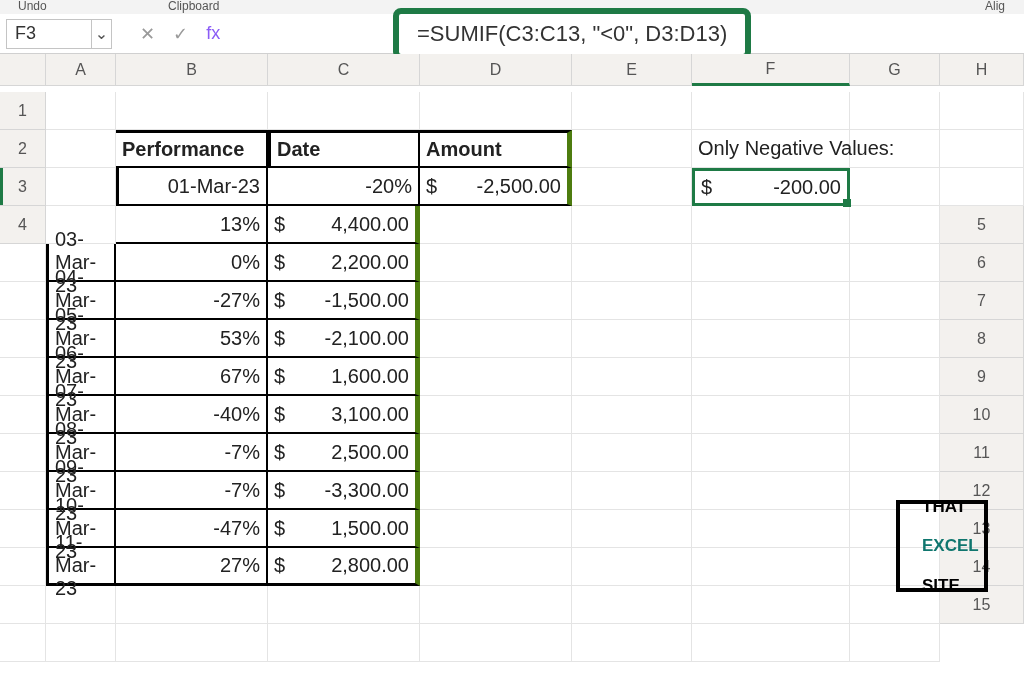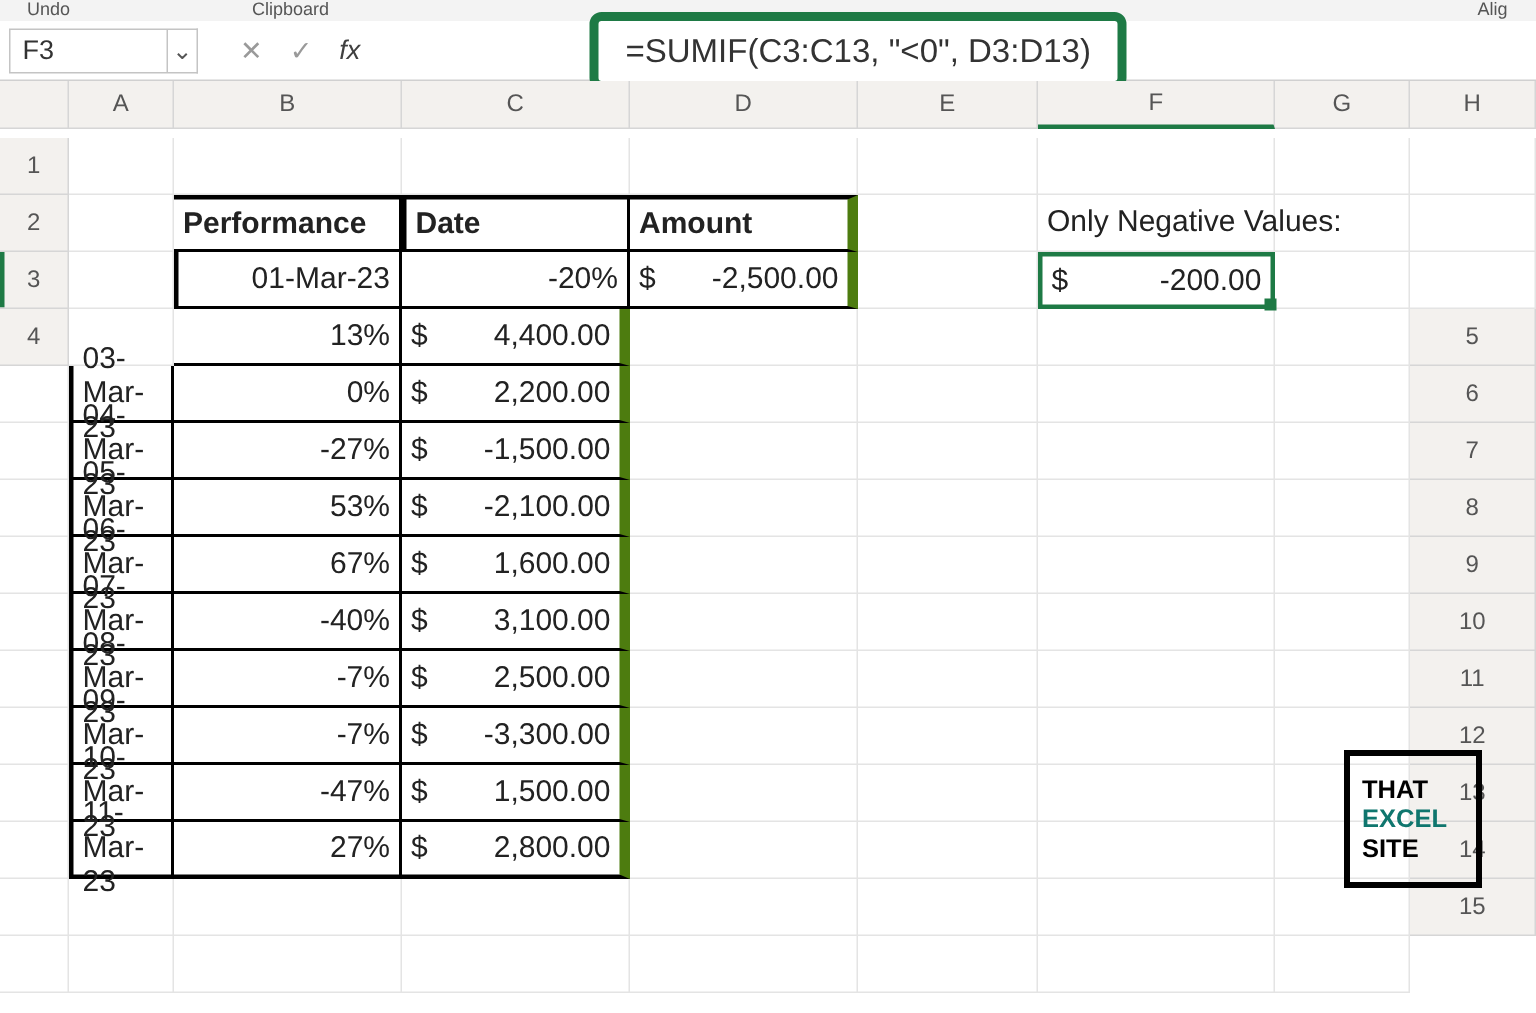--- a/index.html
+++ b/index.html
@@ -24,21 +24,21 @@
   .ribbon-hint .lbl { position: absolute; top: -1px; }
   .formula-row {
     height: 40px;
     display: flex;
     align-items: center;
     background: #fff;
     border-bottom: 1px solid #d0d0d0;
     position: relative;
   }
   .namebox {
-    width: 106px;
+    width: 86px;
     height: 30px;
     border: 1px solid #c4c4c4;
     margin-left: 6px;
     display: flex;
     align-items: center;
     padding: 0 8px;
     font-size: 18px;
     color: #333;
     background: #fff;
   }
@@ -54,21 +54,21 @@
     justify-content: center;
   }
   .f-controls {
     display: flex;
     align-items: center;
     gap: 18px;
     margin-left: 28px;
     color: #9a9a9a;
     font-size: 18px;
   }
-  .f-controls .fx { font-style: italic; color: #404040; }
+  .f-controls .fx { color: #8b5cf6; }
   .formula-box-wrap {
     position: absolute;
     left: 393px;
     top: -6px;
     height: 52px;
     border: 6px solid #1e7a45;
     border-radius: 8px;
     padding: 0 18px;
     display: flex;
     align-items: center;
@@ -112,21 +112,21 @@
   .cell {
     border-right: 1px solid #e4e4e4;
     border-bottom: 1px solid #e4e4e4;
     display: flex;
     align-items: center;
     padding: 0 6px;
   }
   .b-t { border-top: 3px solid #000; }
   .b-b { border-bottom: 3px solid #000; }
   .b-l { border-left: 3px solid #000; }
-  .b-r { border-right: 7px solid #4d7c0f; }
+  .b-r { border-right: 5px solid #4d7c0f; }
   .ib-r { border-right: 2px solid #000; }
   .ib-b { border-bottom: 2px solid #000; }
   .thead { font-weight: 700; }
   .ar { justify-content: flex-end; }
   .al { justify-content: flex-start; }
   .amount { display:flex; width:100%; justify-content:space-between; }
   .f3sel {
     border: 3px solid #1e7a45 !important;
     position: relative;
   }
@@ -141,25 +141,26 @@
   .logo {
     position: absolute;
     right: 36px;
     top: 500px;
     width: 92px;
     height: 92px;
     border: 4px solid #000;
     display: flex;
     flex-direction: column;
     justify-content: center;
-    padding-left: 8px;
+    padding-left: 22px;
     font-weight: 800;
     font-size: 17px;
     line-height: 1.15;
     font-family: Arial, sans-serif;
+    gap: 20px;
   }
   .logo .green { color: #0f766e; }
 </style>
 </head>
 <body>
 
 <div class="ribbon-hint">
   <span class="lbl" style="left:18px">Undo</span>
   <span class="lbl" style="left:168px">Clipboard</span>
   <span class="lbl" style="left:985px">Alig</span>

